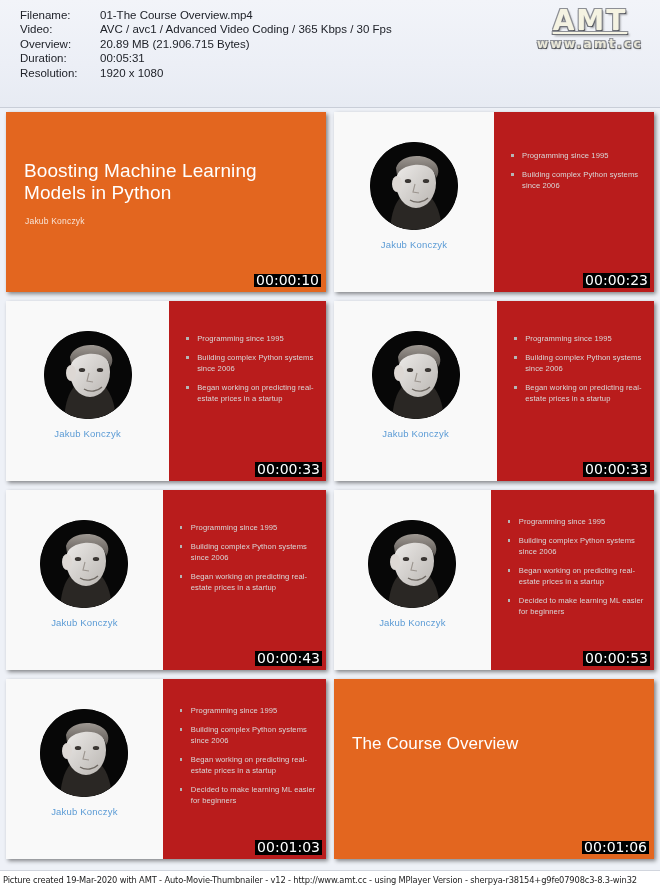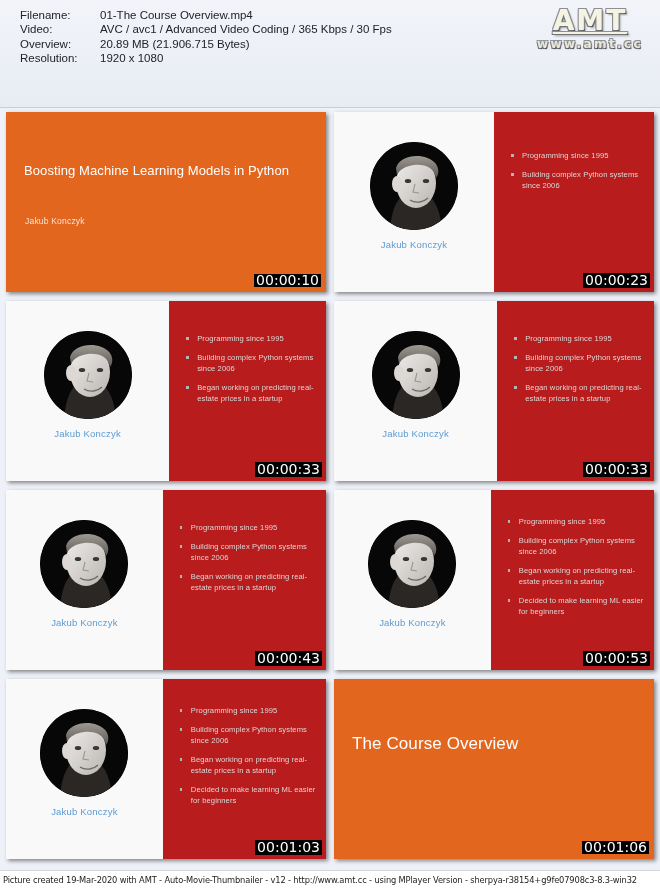--- a/index.html
+++ b/index.html
@@ -118,21 +118,21 @@
     width: 100%;
     height: 100%;
     background: #e3661f;
     position: relative;
     box-sizing: border-box;
   }
   .orange-title {
     position: absolute;
     left: 18px;
     color: #ffffff;
-    font-size: 13px;
+    font-size: 19px;
     line-height: 22px;
     font-weight: normal;
     letter-spacing: 0.1px;
   }
   .title-main { top: 48px; width: 270px; }
   .title-sub {
     position: absolute;
     left: 19px;
     top: 104px;
     color: #f7e3d6;
@@ -259,20 +259,24 @@
           <td class="k">Filename:</td>
           <td class="v">01-The Course Overview.mp4</td>
         </tr>
         <tr>
           <td class="k">Video:</td>
           <td class="v">AVC / avc1 / Advanced Video Coding / 365 Kbps / 30 Fps</td>
         </tr>
         <tr>
           <td class="k">Overview:</td>
           <td class="v">20.89 MB (21.906.715 Bytes)</td>
+        </tr>
+        <tr>
+          <td class="k">Duration:</td>
+          <td class="v">00:05:31</td>
         </tr>
         <tr>
           <td class="k">Resolution:</td>
           <td class="v">1920 x 1080</td>
         </tr>
       </tbody>
     </table>
 
     <div id="logo">
       <div id="logo-amt">AMT</div>

